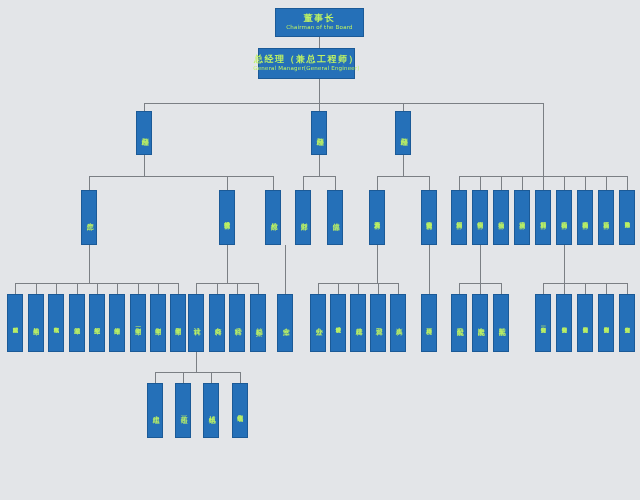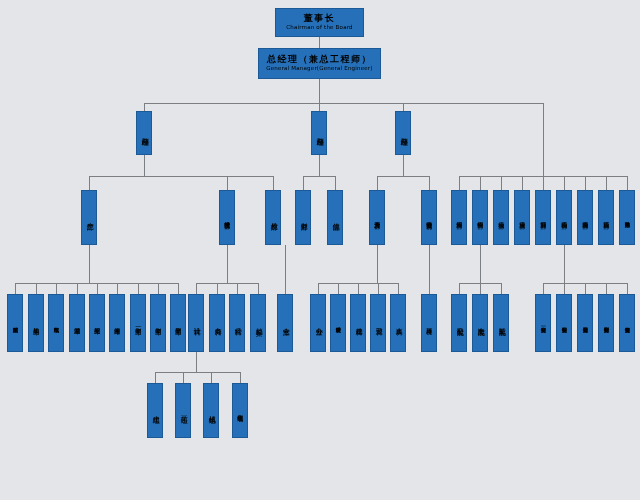--- a/index.html
+++ b/index.html
@@ -16,21 +16,21 @@
   #chart {
     position: relative;
     width: 640px;
     height: 500px;
   }
   .box {
     position: absolute;
     background: #2570b8;
     border: 1px solid #1b5a97;
     box-sizing: border-box;
-    color: #000000;
+    color: #bef264;
     display: flex;
     align-items: center;
     justify-content: center;
     text-align: center;
     line-height: 1.08;
   }
   
   .box.h {
     flex-direction: column;
     padding: 2px 4px;
@@ -166,21 +166,21 @@
   <div class="line v" style="left:564px; top:283px; height:11px;"></div>
   <div class="line v" style="left:585px; top:283px; height:11px;"></div>
   <div class="line v" style="left:606px; top:283px; height:11px;"></div>
   <div class="line v" style="left:627px; top:283px; height:11px;"></div>
 
   <div class="box h" style="left:275px; top:8px; width:89px; height:29px;">
     <span class="cn">董事长</span>
     <span class="en">Chairman of the Board</span>
   </div>
 
-  <div class="box h" style="left:258px; top:48px; width:123px; height:31px;">
+  <div class="box h" style="left:258px; top:48px; width:97px; height:31px;">
     <span class="cn">总经理（兼总工程师）</span>
     <span class="en">General Manager(General Engineer)</span>
   </div>
 
   <div class="box v" style="left:136px; top:111px; width:16px; height:44px;">副总经理</div>
   <div class="box v" style="left:311px; top:111px; width:16px; height:44px;">副总经理</div>
   <div class="box v" style="left:395px; top:111px; width:16px; height:44px;">副总经理</div>
 
   <div class="box v" style="left:81px; top:190px; width:16px; height:55px;">生产部</div>
   <div class="box v tight" style="left:219px; top:190px; width:16px; height:55px;">技术经营开发部</div>

